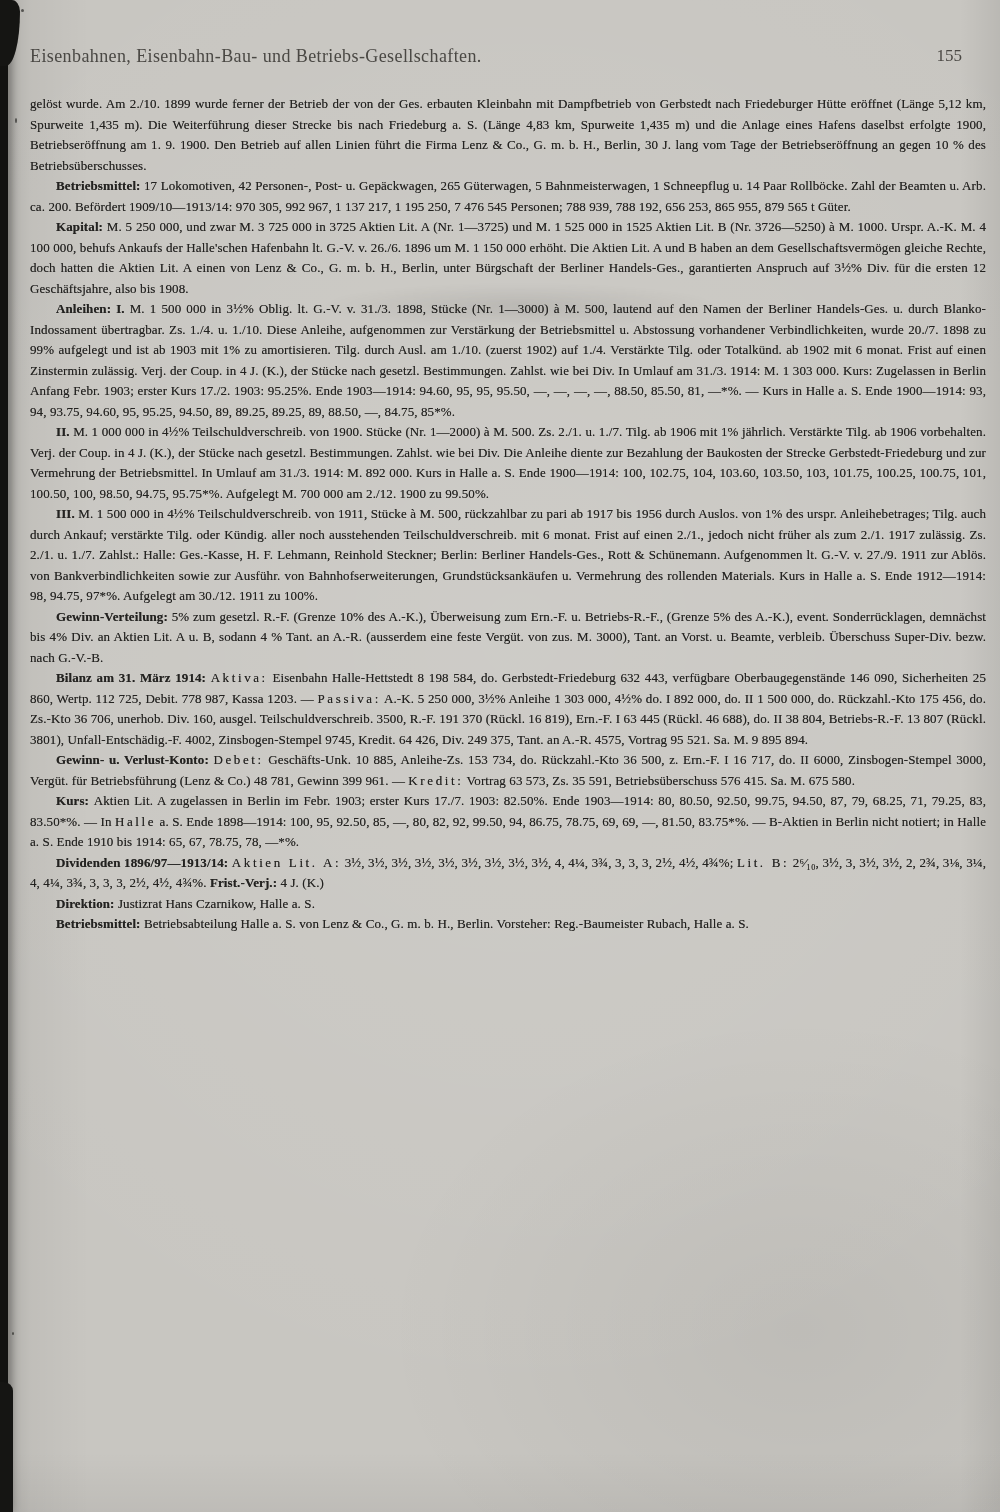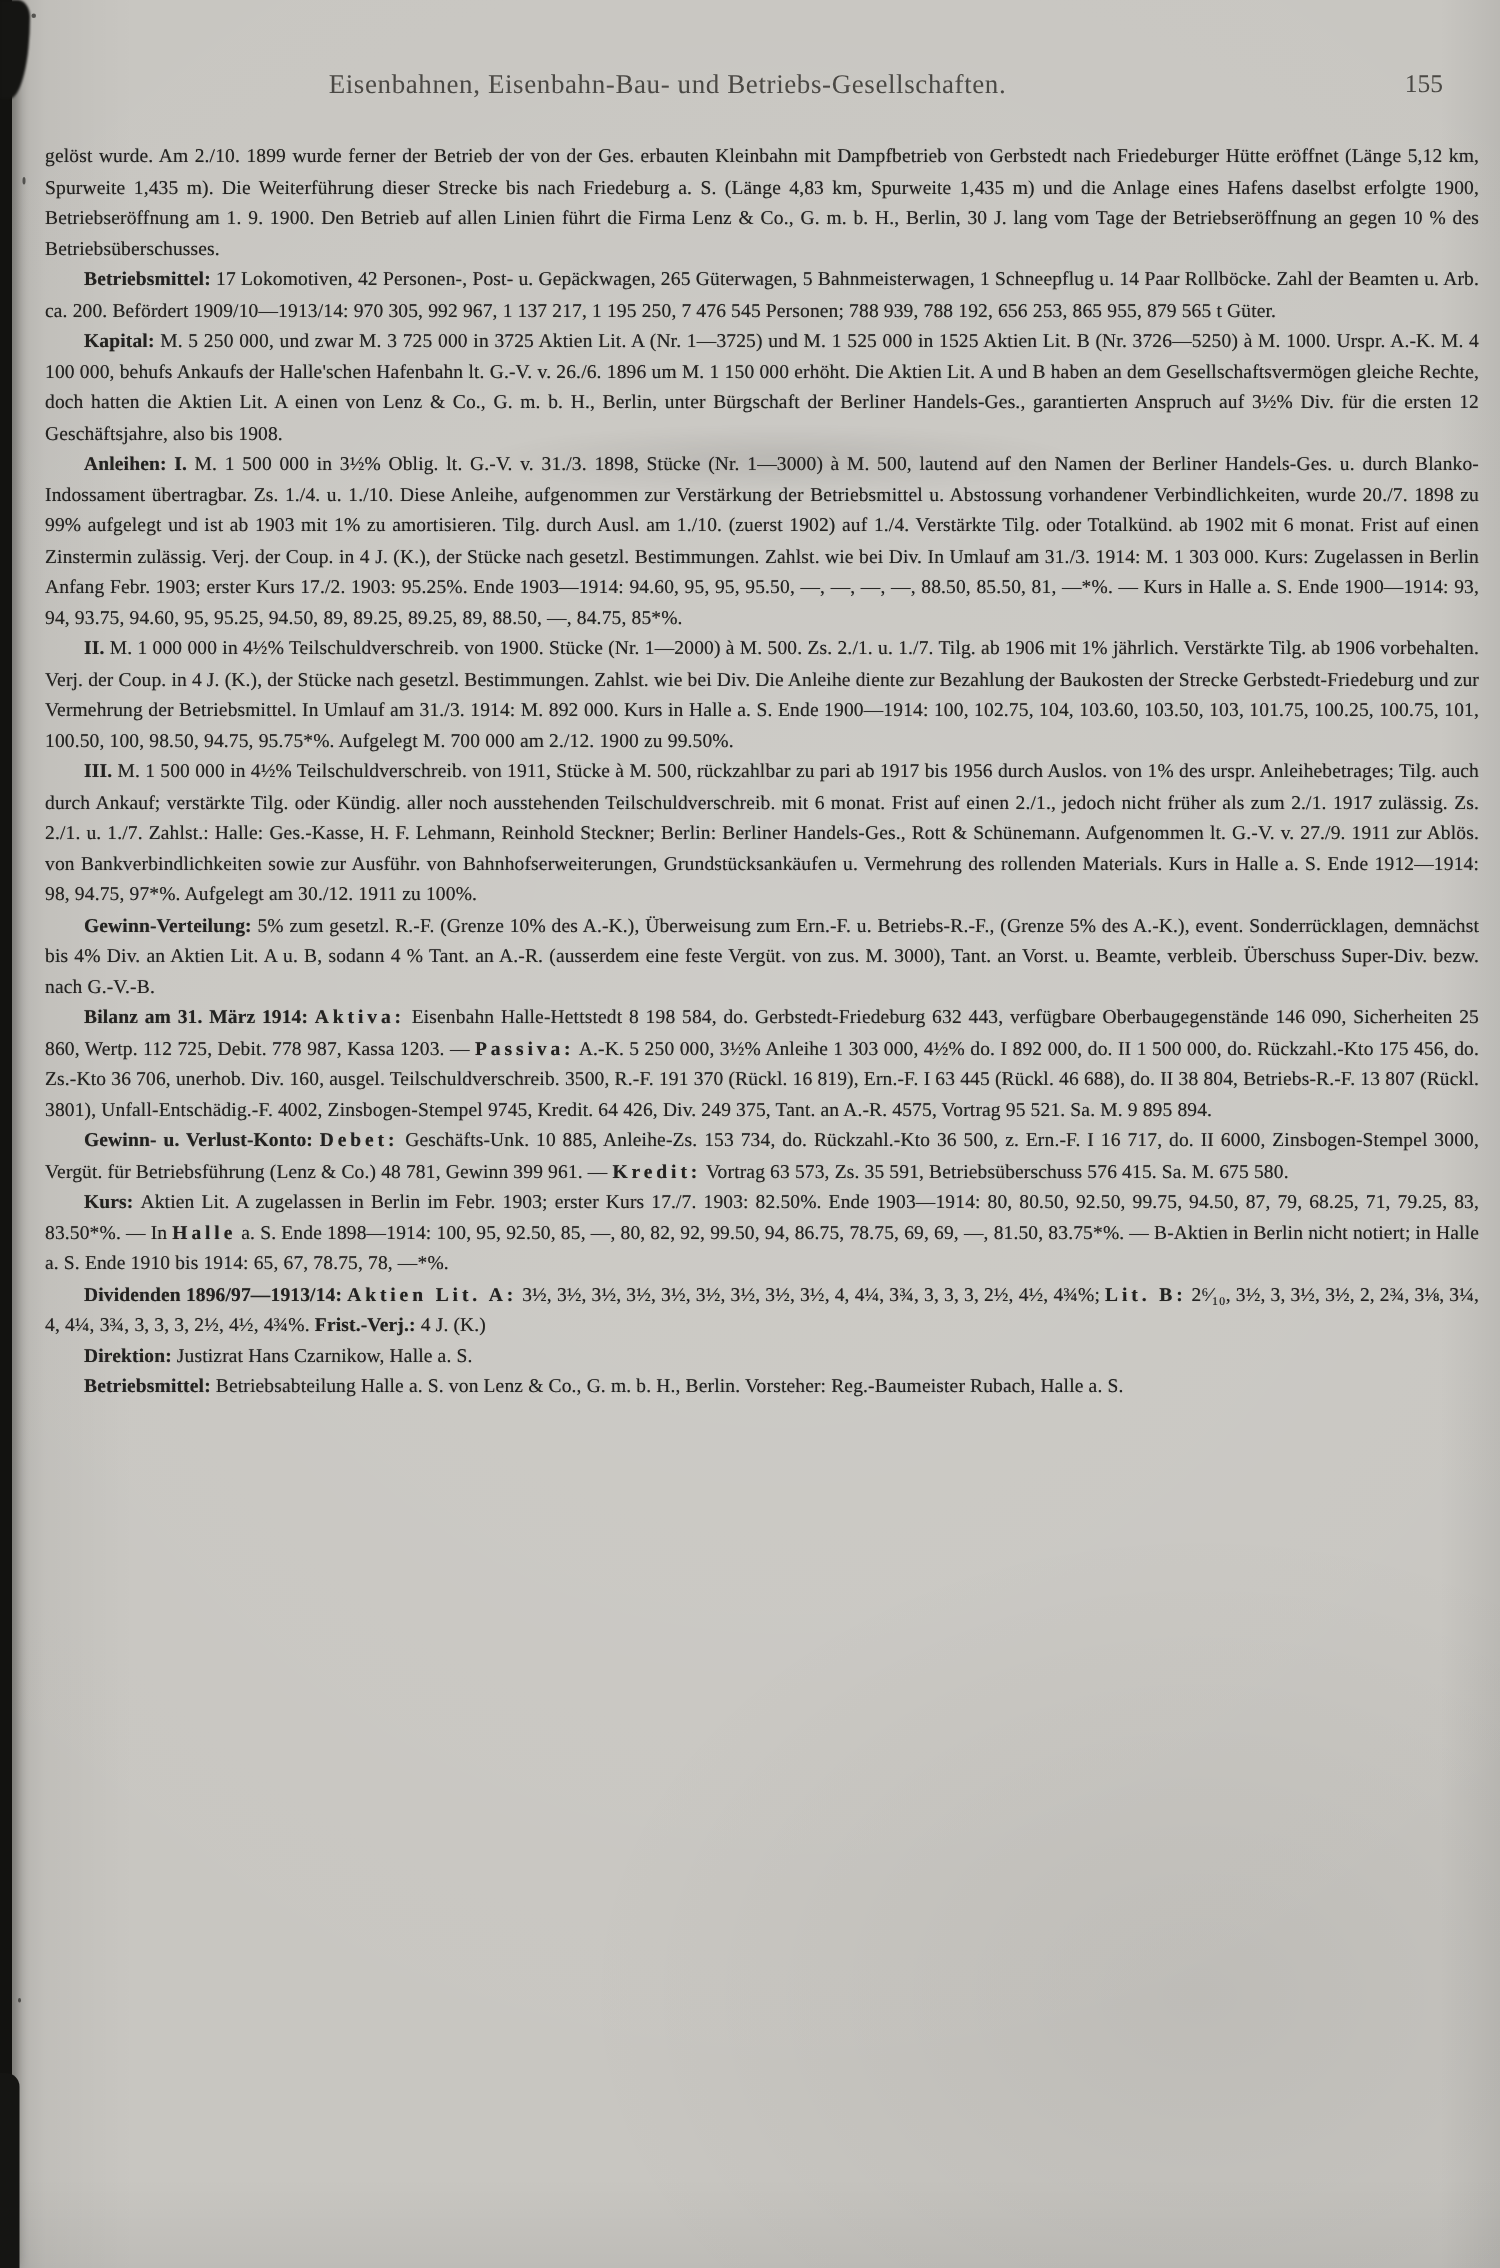--- a/index.html
+++ b/index.html
@@ -51,21 +51,20 @@
     background: radial-gradient(ellipse at center, rgba(62,60,55,0.12), rgba(0,0,0,0) 70%);
     filter: blur(2px);
     pointer-events: none;
   }
   
   .header {
     position: absolute; top: 46px; left: 30px; right: 24px; height: 24px;
   }
   .header-title {
     position: absolute; left: 0; width: 830px;
-    text-align: center;
     font-size: 18px;
     letter-spacing: 0.4px;
     color: var(--faded_ink, #4a4844);
   }
   .header-page {
     position: absolute; right: 14px; top: 0;
     font-size: 17px;
     color: var(--faded_ink, #4a4844);
   }
   
@@ -75,21 +74,21 @@
     font-size: 13px;
     line-height: 20.5px;
     letter-spacing: 0.1px;
     hyphens: auto;
     -webkit-hyphens: auto;
     text-shadow: 0 0 0.45px rgba(35,34,32,0.55);
   }
   .para { margin: 0; text-indent: 26px; }
   .para.no-indent { text-indent: 0; }
   .bold { font-weight: bold; margin-top: 44px; }
-  .sperr { letter-spacing: 2.6px; font-weight: bold; }
+  .sperr { letter-spacing: 2.6px; }
 </style>
 </head>
 <body>
 
 <div class="page">
   <div class="texture"></div>
   <div class="left-edge"></div>
   <div class="corner-blotch"></div>
   <div class="left-edge-bottom"></div>
   <div class="speck s1"></div>

